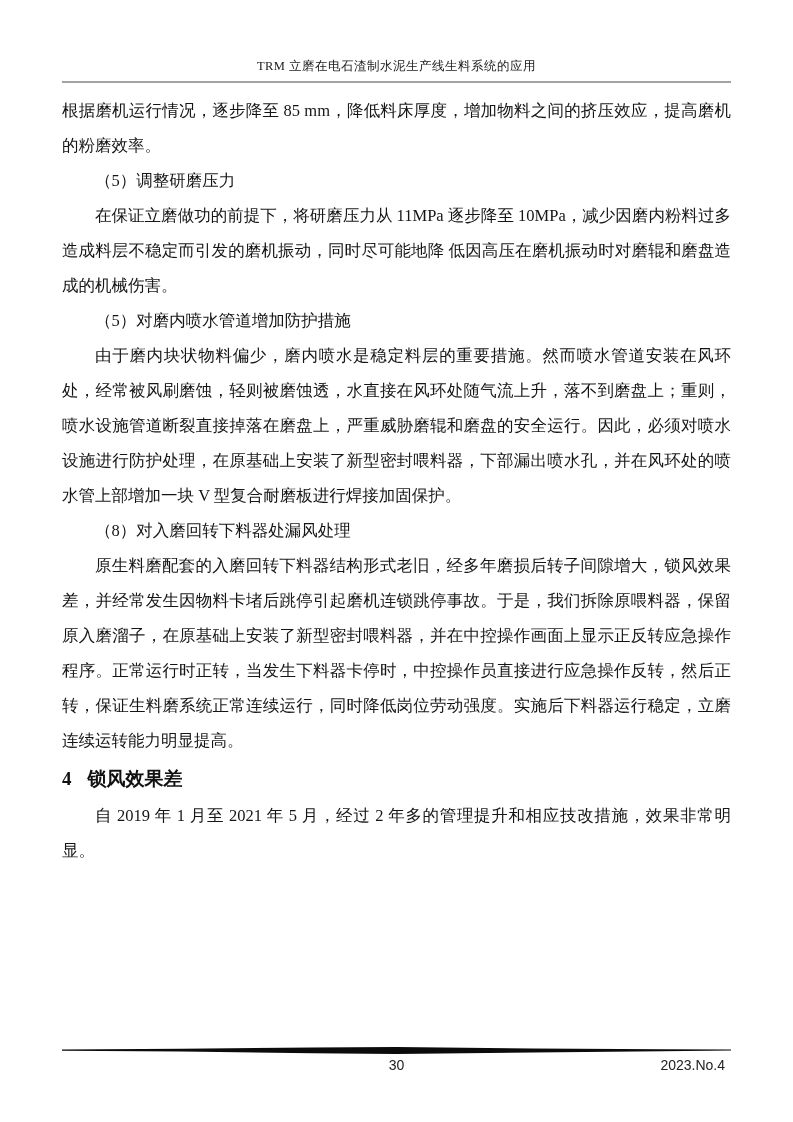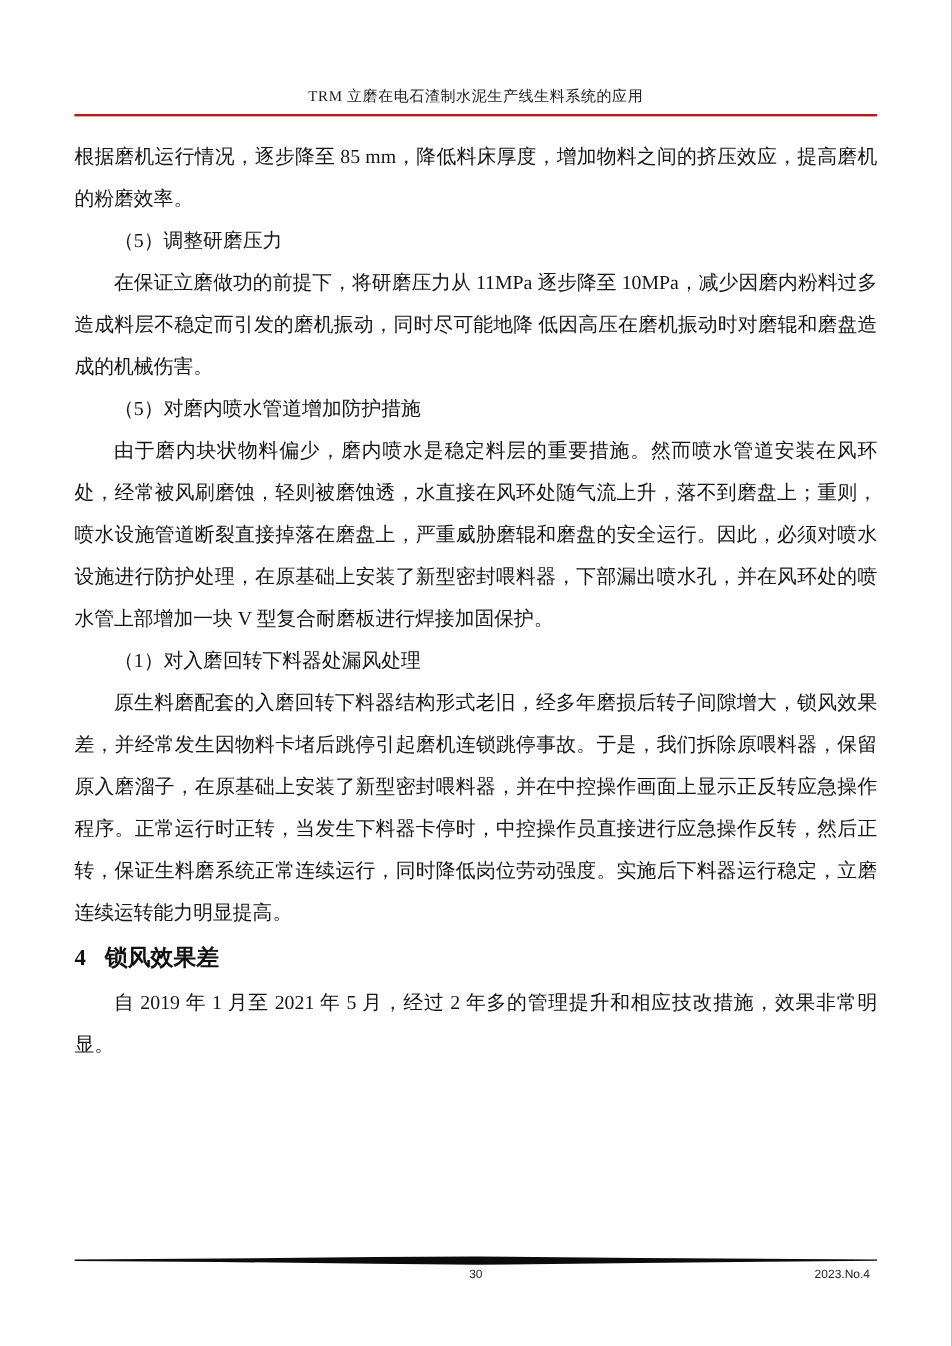--- a/index.html
+++ b/index.html
@@ -8,24 +8,24 @@
     width: 793px;
     height: 1122px;
     margin: 0 auto;
     background: #ffffff;
     color: #111111;
     font-family: "Liberation Serif", "DejaVu Serif", serif;
     overflow: hidden;
     box-sizing: border-box;
   }
   .running-head {
-    margin: 16px 62px;
+    margin: 2px 62px;
     padding-top: 56px;
     padding-bottom: 7px;
-    border-bottom: 2px solid #b91c1c;
+    border-bottom: 2px solid #a3a3a3;
     text-align: center;
     font-size: 12.5px;
     line-height: 16px;
     letter-spacing: 0.5px;
     color: #1a1a1a;
     font-family: Liberation Serif, serif;
   }
   .content {
     margin: 10px 62px 0 62px;
     font-size: 16.5px;
@@ -53,21 +53,21 @@
     left: 62px;
     right: 62px;
     top: 1046px;
   }
   .footer-rule { display: block; width: 100%; height: 9px; }
   .footer-text-row {
     position: relative;
     height: 18px;
     margin-top: 1px;
     font-family: "Liberation Sans", "DejaVu Sans", sans-serif;
-    font-size: 10px;
+    font-size: 14px;
     color: #222;
   }
   .page-number {
     position: absolute;
     left: 50%;
     transform: translateX(-50%);
     top: 1px;
   }
   .issue-number {
     position: absolute;
@@ -81,21 +81,21 @@
 <div class="page">
 
   <div class="running-head">TRM 立磨在电石渣制水泥生产线生料系统的应用</div>
 
   <div class="content">
     <p>根据磨机运行情况，逐步降至 85 mm，降低料床厚度，增加物料之间的挤压效应，提高磨机的粉磨效率。</p>
     <p class="indent">（5）调整研磨压力</p>
     <p class="indent">在保证立磨做功的前提下，将研磨压力从 11MPa 逐步降至 10MPa，减少因磨内粉料过多造成料层不稳定而引发的磨机振动，同时尽可能地降 低因高压在磨机振动时对磨辊和磨盘造成的机械伤害。</p>
     <p class="indent">（5）对磨内喷水管道增加防护措施</p>
     <p class="indent">由于磨内块状物料偏少，磨内喷水是稳定料层的重要措施。然而喷水管道安装在风环处，经常被风刷磨蚀，轻则被磨蚀透，水直接在风环处随气流上升，落不到磨盘上；重则，喷水设施管道断裂直接掉落在磨盘上，严重威胁磨辊和磨盘的安全运行。因此，必须对喷水设施进行防护处理，在原基础上安装了新型密封喂料器，下部漏出喷水孔，并在风环处的喷水管上部增加一块 V 型复合耐磨板进行焊接加固保护。</p>
-    <p class="indent">（1）对入磨回转下料器处漏风处理</p>
+    <p class="indent">（8）对入磨回转下料器处漏风处理</p>
     <p class="indent">原生料磨配套的入磨回转下料器结构形式老旧，经多年磨损后转子间隙增大，锁风效果差，并经常发生因物料卡堵后跳停引起磨机连锁跳停事故。于是，我们拆除原喂料器，保留原入磨溜子，在原基础上安装了新型密封喂料器，并在中控操作画面上显示正反转应急操作程序。正常运行时正转，当发生下料器卡停时，中控操作员直接进行应急操作反转，然后正转，保证生料磨系统正常连续运行，同时降低岗位劳动强度。实施后下料器运行稳定，立磨连续运转能力明显提高。</p>
 
     <h2 class="section-heading">
       <span class="sec-num">4</span><span>锁风效果差</span>
     </h2>
 
     <p class="indent">自 2019 年 1 月至 2021 年 5 月，经过 2 年多的管理提升和相应技改措施，效果非常明显。</p>
   </div>
 
   <div class="footer">

